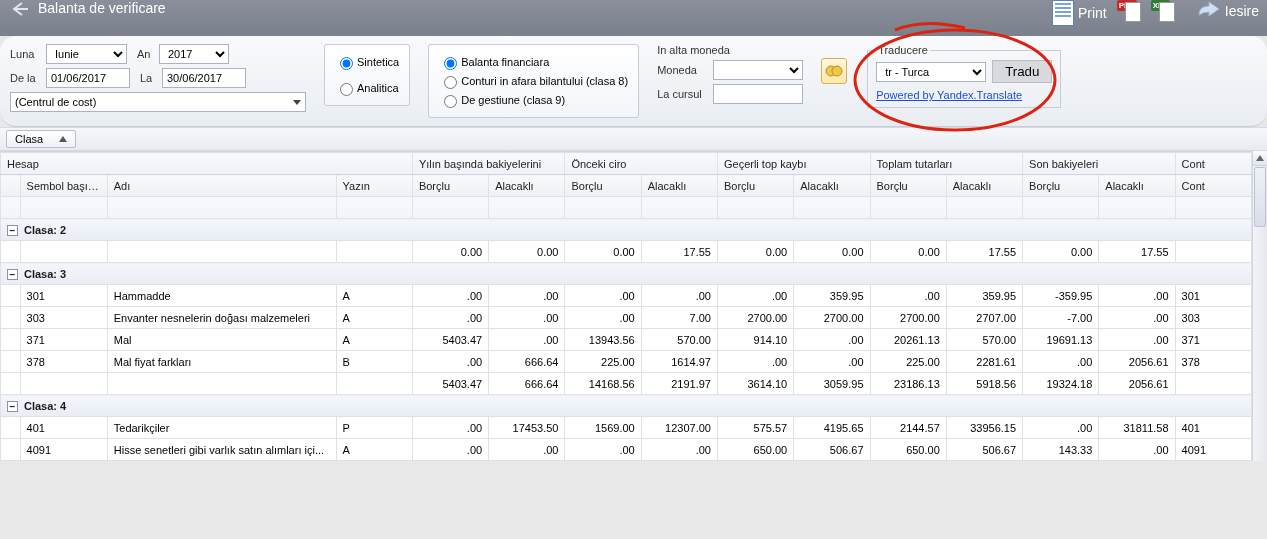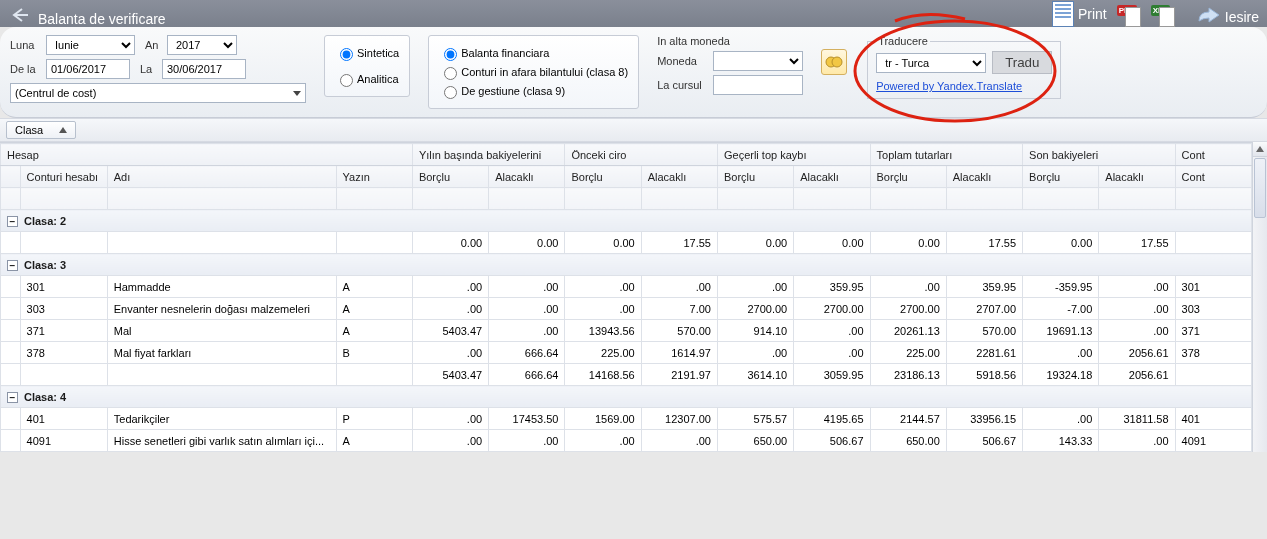--- a/index.html
+++ b/index.html
@@ -6,24 +6,24 @@
   body {
     margin: 0;
     font-family: Tahoma, Arial, sans-serif;
     font-size: 11px;
     background: #e8e8e8;
     width: 1267px;
   }
   
   .titlebar {
     background: linear-gradient(#8a8f9b, #7a808c);
-    height: 27px;
+    height: 36px;
     color: #fff;
     display: flex;
-    align-items: flex-end;
+    align-items: flex-start;
     padding: 0 8px;
     font-size: 14px;
   }
   .titlebar .arrow-left {
     margin-right: 8px;
   }
   .titlebar-spacer { flex: 1; }
   .titlebar .tool {
     display: flex;
     align-items: center;
@@ -68,21 +68,21 @@
   }
   .field-row { display:flex; align-items:center; margin-bottom:4px; }
   .field-row label { width: 42px; text-align:left; color:#333; }
   .sel, .inp {
     border: 1px solid #a8b4c4;
     background: #fff;
     height: 20px;
     padding: 1px 4px;
     font-size: 11px;
   }
-  .sel { width: 89px; }
+  .sel { width: 81px; }
   .inp-date { width: 84px; }
   .cost-center {
     width: 296px; height:20px;
     border:1px solid #a8b4c4; background:#fff;
     display:flex; align-items:center; padding:0 4px; justify-content:space-between;
     cursor:pointer;
   }
   .fieldset {
     border: 1px solid #c7ccd6;
     background: linear-gradient(#fff,#f3f6fa);
@@ -114,21 +114,21 @@
     margin-top:14px;
   }
   .traducere {
     border: 2px solid transparent;
     position: relative;
     padding: 4px 8px 6px;
   }
   .traducere legend { font-size:11px; color:#333; padding:0 2px; }
   .traducere-row { display:flex; align-items:center; gap:6px; }
   .tradu-btn {
-    background:#d8dade; border:1px solid #b8bcc4; color:#404040;
+    background:#d8dade; border:1px solid #b8bcc4; color:#000000;
     padding:3px 12px; cursor:default;
   }
   .annot {
     position:absolute;
     pointer-events:none;
   }
 
   
   .groupbar {
     background: linear-gradient(#f5f7fa,#e8ebf0);
@@ -373,21 +373,21 @@
       <th colspan="4">Hesap</th>
       <th colspan="2">Yılın başında bakiyelerini</th>
       <th colspan="2">Önceki ciro</th>
       <th colspan="2">Geçerli top kaybı</th>
       <th colspan="2">Toplam tutarları</th>
       <th colspan="2">Son bakiyeleri</th>
       <th>Cont</th>
     </tr>
     <tr>
       <th></th>
-      <th>Conturi hesabı</th>
+      <th>Sembol başında</th>
       <th>Adı</th>
       <th>Yazın</th>
       <th>Borçlu</th>
       <th>Alacaklı</th>
       <th>Borçlu</th>
       <th>Alacaklı</th>
       <th>Borçlu</th>
       <th>Alacaklı</th>
       <th>Borçlu</th>
       <th>Alacaklı</th>

